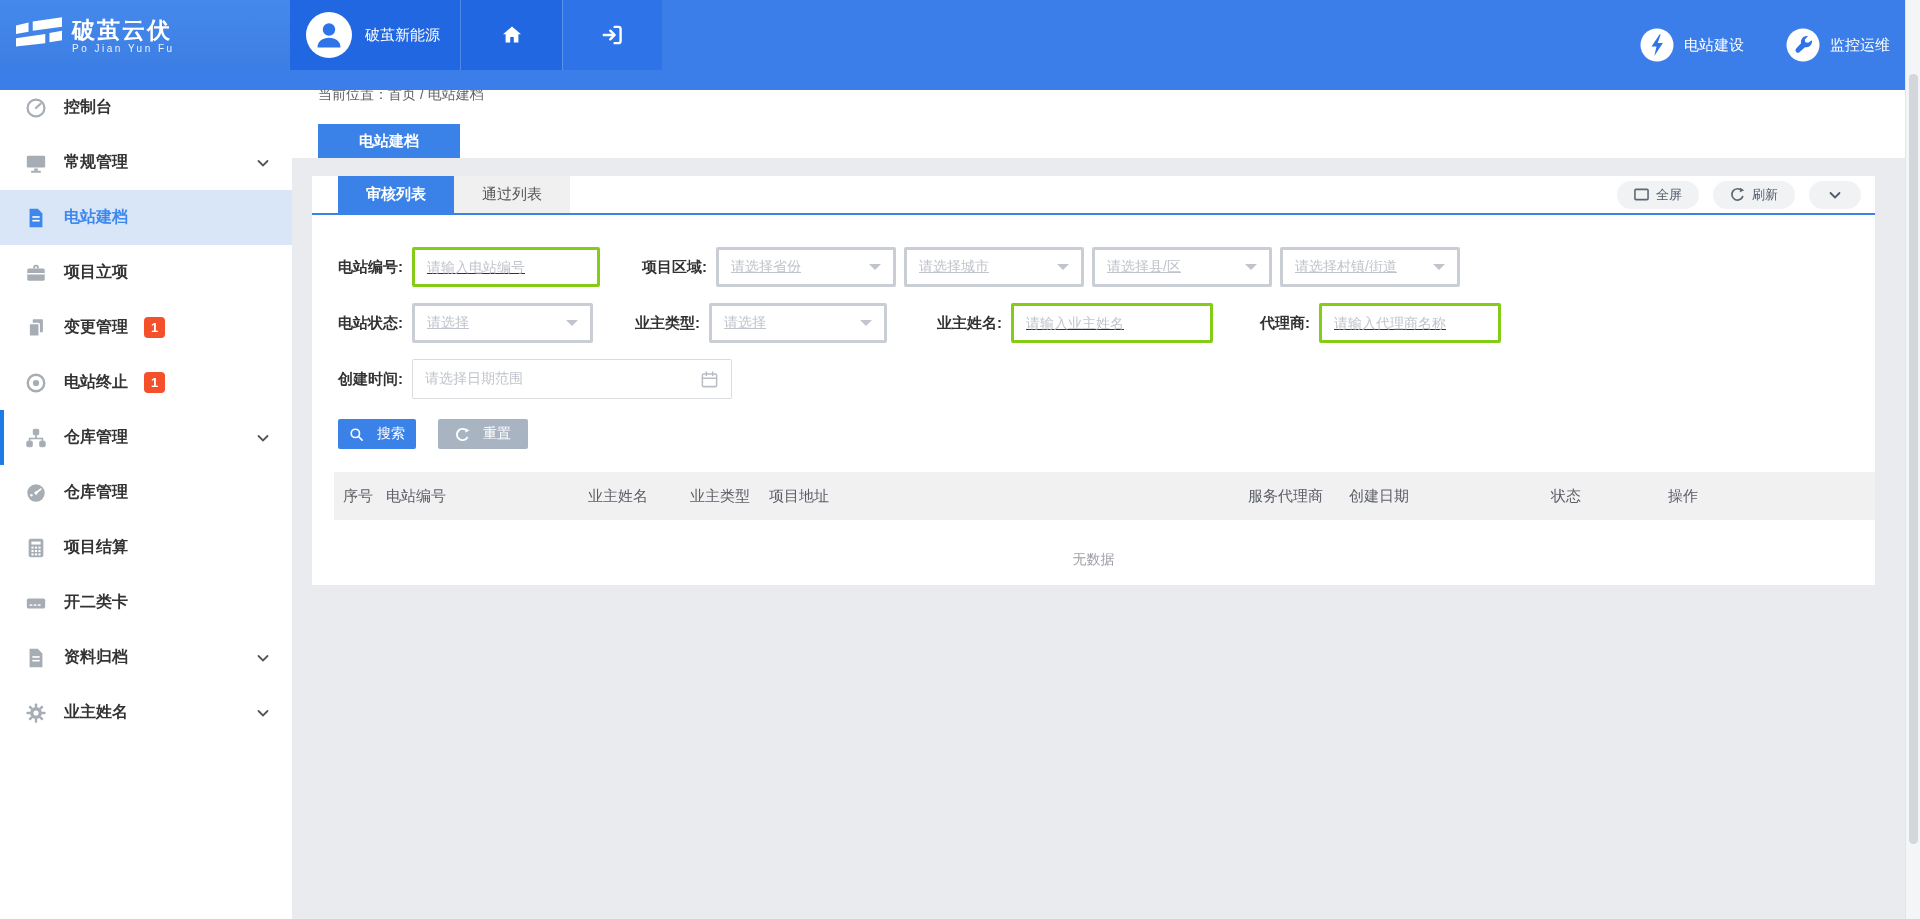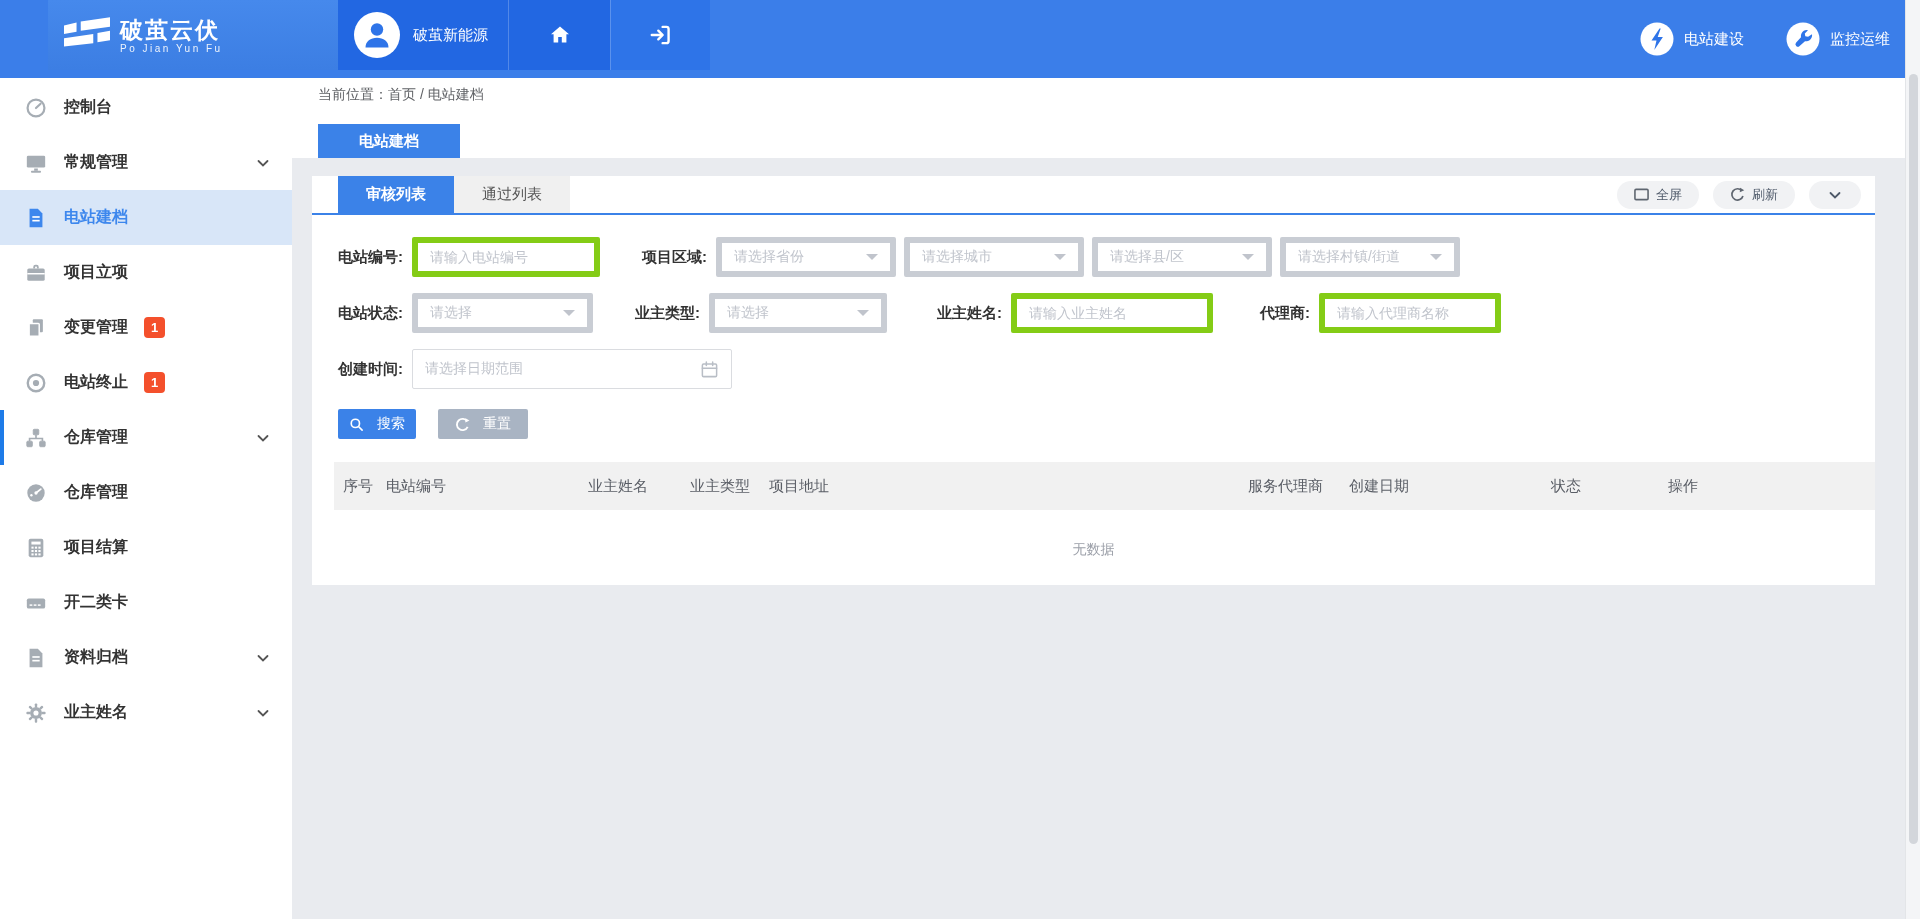--- a/index.html
+++ b/index.html
@@ -3,21 +3,21 @@
 <meta charset="utf-8">
 <style>
   * { margin:0; padding:0; box-sizing:border-box; }
   html,body { width:1920px; height:919px; }
   body {
     position:relative; overflow:hidden;
     font-family:"Liberation Sans","DejaVu Sans",sans-serif;
     background:#E9EBEF; color:#333;
   }
   
-  .header { position:absolute; top:0; left:0; width:1920px; height:78px; background:#3B7EE9; display:flex; z-index:5;padding-left:48px; }
+  .header { position:absolute; top:0; left:0; width:1920px; height:90px; background:#3B7EE9; display:flex; z-index:5; }
   .logo-area { width:290px; height:70px; background:linear-gradient(180deg,#4689EC,#3C7EE3); display:flex; align-items:center; padding-left:16px; flex:none; }
   .logo-mark { width:46px; height:36px; flex:none; }
   .brand-text { margin-left:10px; color:#fff; }
   .brand-title { font-size:23px; font-weight:bold; letter-spacing:2px; line-height:26px; }
   .brand-sub { font-size:10px; letter-spacing:2.5px; opacity:.9; }
   .hdr-sec { height:70px; display:flex; align-items:center; justify-content:center; background:#2267E2; }
   .sec-user { width:170px; justify-content:flex-start; padding-left:16px; }
   .sec-home { width:102px; border-left:1px solid rgba(255,255,255,.22); }
   .sec-login { width:100px; border-left:1px solid rgba(255,255,255,.22); background:#2E74E8; }
   .avatar { width:46px; height:46px; border-radius:50%; background:#fff; display:flex; align-items:center; justify-content:center; flex:none; }
@@ -41,24 +41,24 @@
   .content { position:absolute; top:88px; left:0; right:0; bottom:0; background:#E9EBEF; }
   .card { background:#fff; margin:18px 45px 0 20px; height:409px; }
   
   .card-head { display:flex; align-items:center; padding:0 14px 0 26px; border-bottom:2px solid #3B82E8; height:39px; }
   .ctab { height:37px; padding:0 28px; display:flex; align-items:center; justify-content:center; font-size:15px; cursor:pointer; background:#F0F0F0; color:#555; }
   .ctab.active { background:#3B82E8; color:#fff; font-weight:bold; }
   .toolbar { margin-left:auto; display:flex; align-items:center; gap:14px; }
   .pill { height:28px; border-radius:14px; background:#F1F2F4; color:#4E5969; font-size:13px; display:flex; align-items:center; gap:7px; padding:0 17px; cursor:pointer; border:none; }
   .pill svg { flex:none; }
   
-  .filters { padding:22px 26px 0; }
+  .filters { padding:32px 26px 0; }
   .frow { display:flex; align-items:center; margin-bottom:16px; height:40px; }
   .flabel { font-size:15px; font-weight:600; color:#333; margin-right:9px; white-space:nowrap; }
-  .ctrl { height:40px; border:6px solid #84cc16; border-radius:2px; background:#fff; font-size:14px; }
+  .ctrl { height:40px; border:3px solid #84cc16; border-radius:2px; background:#fff; font-size:14px;text-decoration:underline; }
   input.ctrl { padding:0 12px; color:#333; outline:none; }
   input.ctrl::placeholder { color:#C0C4CC; }
   .sel { border-color:#C9CDD4; display:flex; align-items:center; justify-content:space-between; padding:0 12px; color:#C0C4CC; cursor:pointer; }
   .tri { width:0; height:0; border:6px solid transparent; border-top-color:#C0C4CC; margin-top:6px; flex:none; }
   .datebox { width:320px; display:flex; align-items:center; justify-content:space-between; padding:0 12px; color:#C0C4CC; cursor:pointer; border:1px solid #DADCE0; border-radius:2px; height:40px; background:#fff; font-size:14px; }
   .gap8 { margin-left:8px; }
   .ml42 { margin-left:42px; } .ml50 { margin-left:50px; } .ml47 { margin-left:47px; }
   
   .actions { padding:20px 26px 0; display:flex; gap:22px; }
   .btn { height:30px; border:none; border-radius:2px; color:#fff; font-size:14px; display:flex; align-items:center; justify-content:center; gap:13px; cursor:pointer; }

